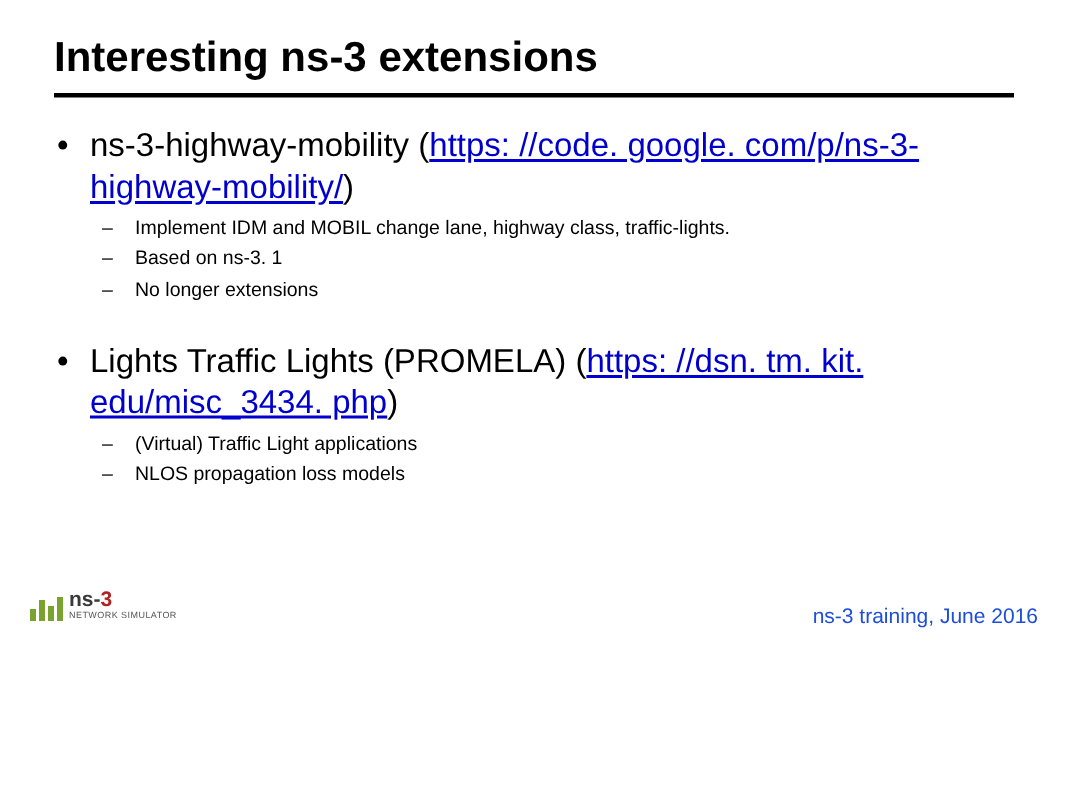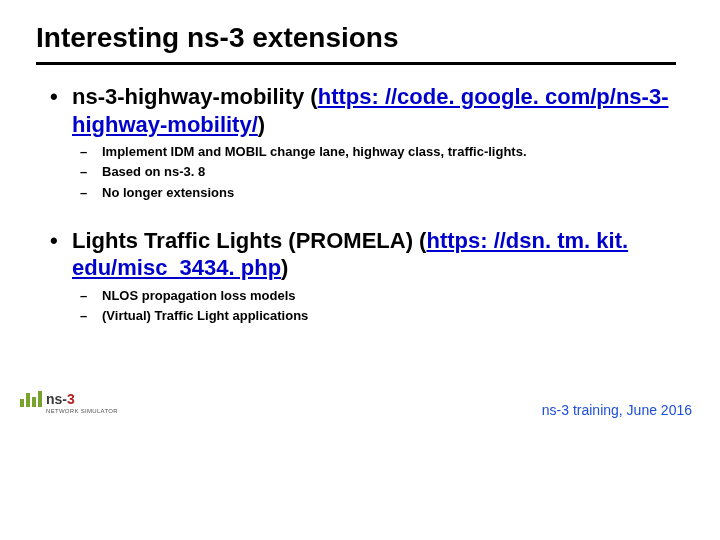--- a/index.html
+++ b/index.html
@@ -28,24 +28,23 @@
   }
   .rule {
     height: 3px;
     background: #000;
     margin: 0 0 18px 0;
     width: 640px;
   }
   ul.top {
     list-style: none;
     padding: 0;
-    margin: 12px;
+    margin: 0;
     font-size: 22px;
     line-height: 1.25;
-    font-weight: bold;
   }
   ul.top > li {
     position: relative;
     padding-left: 24px;
     margin-bottom: 10px;
   }
   ul.top > li::before {
     content: "•";
     position: absolute;
     left: 2px;
@@ -79,21 +78,21 @@
     bottom: 14px;
     right: 28px;
     font-size: 14px;
     color: #1d4ed8;
   }
   .logo {
     position: absolute;
     left: 20px;
     bottom: 18px;
     display: flex;
-    align-items: flex-start;
+    align-items: flex-end;
   }
   .logo-bars {
     display: flex;
     align-items: flex-end;
     gap: 2px;
     margin-right: 4px;
   }
   .logo-bars span {
     display: block;
     width: 4px;
@@ -121,29 +120,29 @@
 
 <div class="slide">
   <h1 class="title">Interesting ns-3 extensions</h1>
   <div class="rule"></div>
 
   <ul class="top">
     <li>
       <span>ns-3-highway-mobility (</span><span class="link">https: //code. google. com/p/ns-3-highway-mobility/</span><span>)</span>
       <ul class="sub">
         <li>Implement IDM and MOBIL change lane, highway class, traffic-lights.</li>
-        <li>Based on ns-3. 8</li>
+        <li>Based on ns-3. 1</li>
         <li>No longer extensions</li>
       </ul>
     </li>
     <li>
       <span>Lights Traffic Lights (PROMELA) (</span><span class="link">https: //dsn. tm. kit. edu/misc_3434. php</span><span>)</span>
       <ul class="sub">
+        <li>(Virtual) Traffic Light applications</li>
         <li>NLOS propagation loss models</li>
-        <li>(Virtual) Traffic Light applications</li>
       </ul>
     </li>
   </ul>
 
   <div class="logo">
     <div class="logo-bars">
       <span></span>
         <span></span>
         <span></span>
         <span></span>

